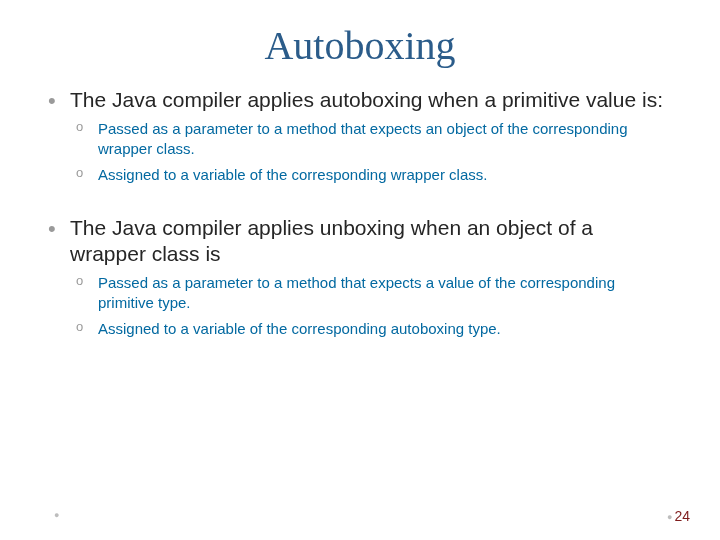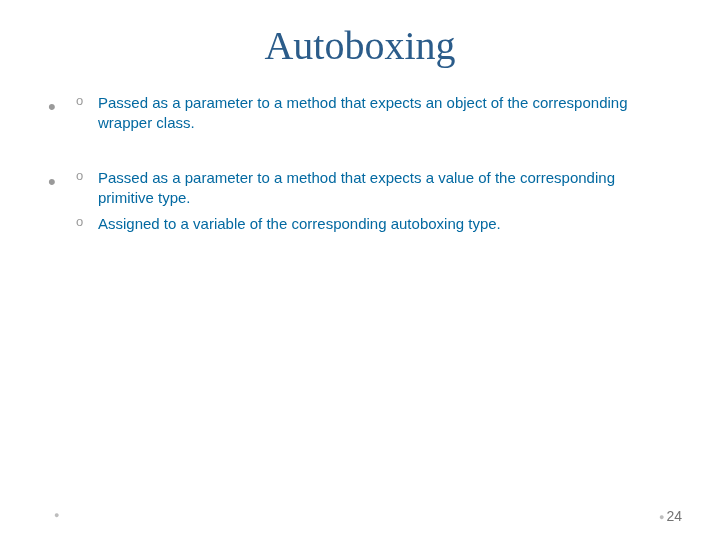--- a/index.html
+++ b/index.html
@@ -66,23 +66,23 @@
       color: #9a9a9a;
       font-size: 13px;
       font-family: Arial, sans-serif;
     }
     .spacer {
       height: 22px;
     }
     .page-number {
       position: absolute;
       bottom: 16px;
-      right: 38px;
+      right: 30px;
       font-size: 14px;
-      color: #737373;
+      color: #7f1d1d;
     }
     .page-number::before {
       content: "●";
       font-size: 9px;
       color: #bdbdbd;
       margin-right: 2px;
       vertical-align: middle;
     }
     .footer-dot {
       position: absolute;
@@ -93,28 +93,31 @@
     }
   </style>
 </head>
 <body>
 
 <h1 class="slide-title">Autoboxing</h1>
 
 <div class="content">
   <ul class="level1">
     <li>
+      <span>The Java compiler applies autoboxing when a primitive value is:</span>
       <ul class="level2">
         <li>Passed as a parameter to a method that expects an object of the corresponding wrapper class.</li>
+        <li>Assigned to a variable of the corresponding wrapper class.</li>
       </ul>
     </li>
   </ul>
   <div class="spacer"></div>
   <ul class="level1">
     <li>
+      <span>The Java compiler applies unboxing when an object of a wrapper class is</span>
       <ul class="level2">
         <li>Passed as a parameter to a method that expects a value of the corresponding primitive type.</li>
         <li>Assigned to a variable of the corresponding autoboxing type.</li>
       </ul>
     </li>
   </ul>
 </div>
 
 <div class="footer-dot">●</div>
 <div class="page-number">24</div>

